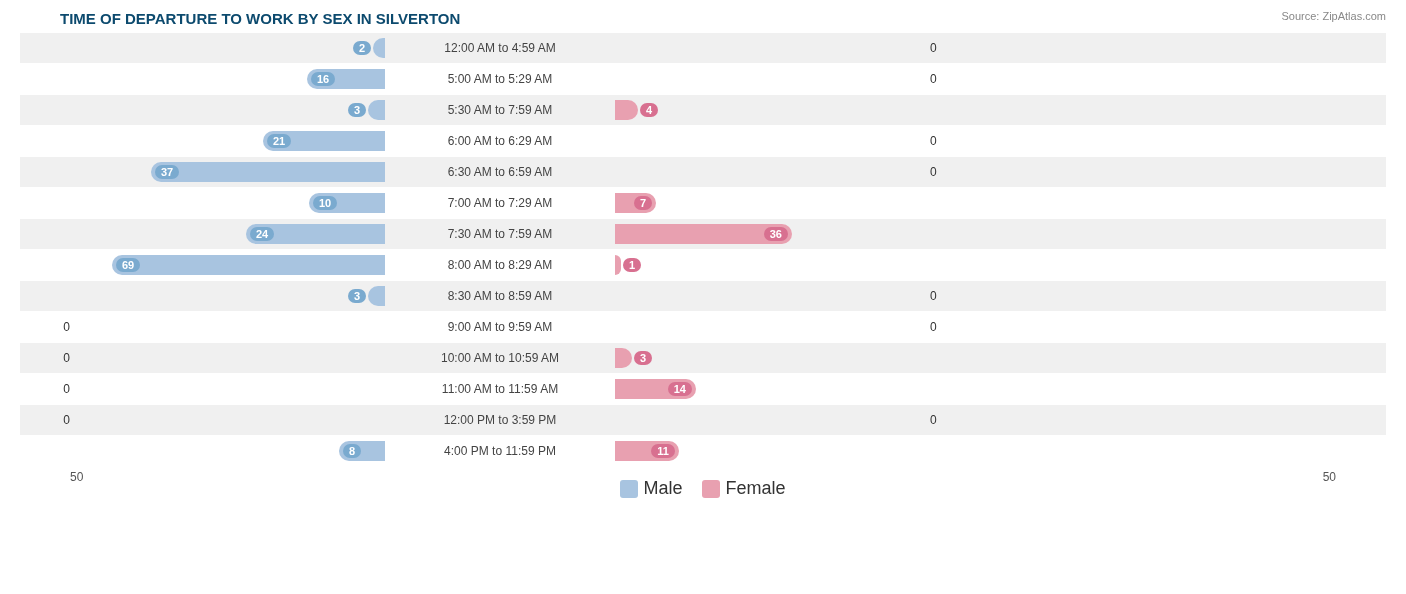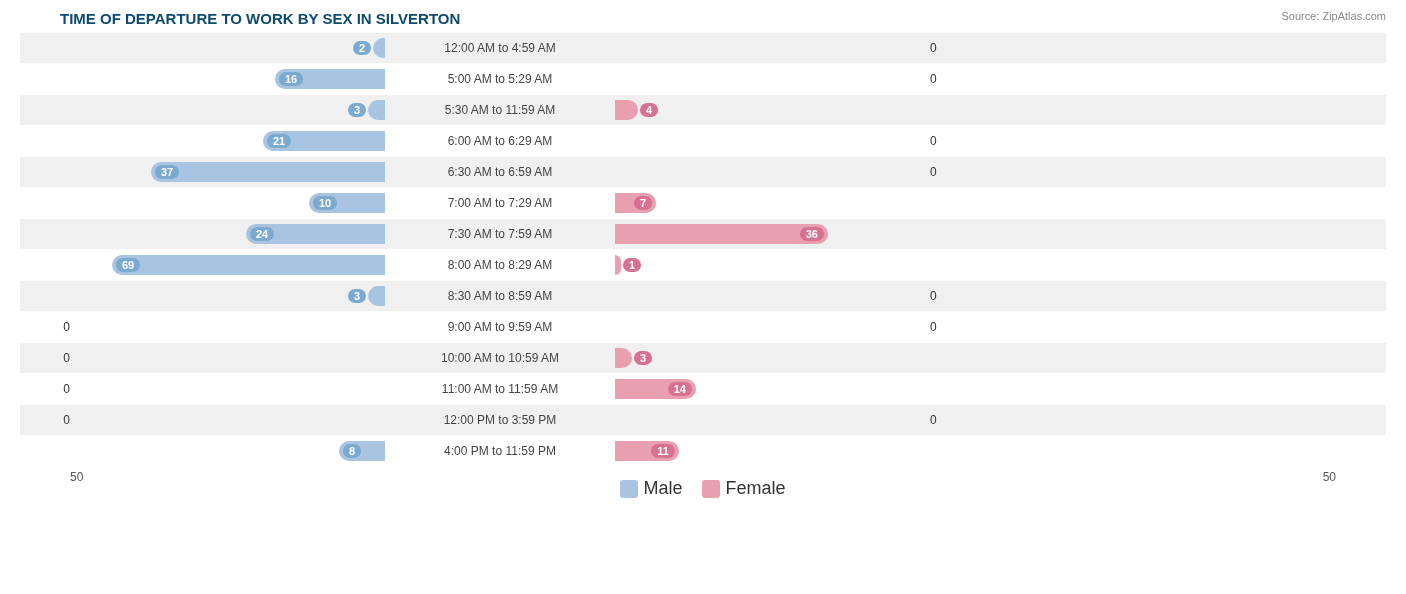--- a/index.html
+++ b/index.html
@@ -170,36 +170,36 @@
             <span class="male-badge" style="right: calc(100% + 2px); left: auto; transform: translateY(-50%); position: absolute;">2</span>
           </div>
         </div>
         <div class="col-label">12:00 AM to 4:59 AM</div>
         <div class="col-right-bar"></div>
         <div class="col-right-num">0</div>
       </div>
       <div class="chart-row">
         <div class="col-left-num"></div>
         <div class="col-left-bar">
-          <div class="male-bar" style="width: 110px; padding-left: 35px;">
+          <div class="male-bar" style="width: 78px; padding-left: 35px;">
             <span class="male-badge" style="left: 4px; transform: translateY(-50%); position: absolute;">16</span>
           </div>
         </div>
         <div class="col-label">5:00 AM to 5:29 AM</div>
         <div class="col-right-bar"></div>
         <div class="col-right-num">0</div>
       </div>
       <div class="chart-row">
         <div class="col-left-num"></div>
         <div class="col-left-bar">
           <div class="male-bar" style="width: 17px; overflow: visible;">
             <span class="male-badge" style="right: calc(100% + 2px); left: auto; transform: translateY(-50%); position: absolute;">3</span>
           </div>
         </div>
-        <div class="col-label">5:30 AM to 11:59 AM</div>
+        <div class="col-label">5:30 AM to 7:59 AM</div>
         <div class="col-right-bar">
           <div class="female-bar" style="width: 23px; overflow: visible;">
             <span class="female-badge" style="left: calc(100% + 2px); right: auto; transform: translateY(-50%); position: absolute;">4</span>
           </div>
         </div>
         <div class="col-right-num"></div>
       </div>
       <div class="chart-row">
         <div class="col-left-num"></div>
         <div class="col-left-bar">
@@ -239,21 +239,21 @@
       </div>
       <div class="chart-row">
         <div class="col-left-num"></div>
         <div class="col-left-bar">
           <div class="male-bar" style="width: 139px;">
             <span class="male-badge" style="left: 4px; transform: translateY(-50%); position: absolute;">24</span>
           </div>
         </div>
         <div class="col-label">7:30 AM to 7:59 AM</div>
         <div class="col-right-bar">
-          <div class="female-bar" style="width: 213px;">
+          <div class="female-bar" style="width: 177px;">
             <span class="female-badge" style="right: 4px; transform: translateY(-50%); position: absolute;">36</span>
           </div>
         </div>
         <div class="col-right-num"></div>
       </div>
       <div class="chart-row">
         <div class="col-left-num"></div>
         <div class="col-left-bar">
           <div class="male-bar" style="width: 273px;">
             <span class="male-badge" style="left: 4px; transform: translateY(-50%); position: absolute;">69</span>

